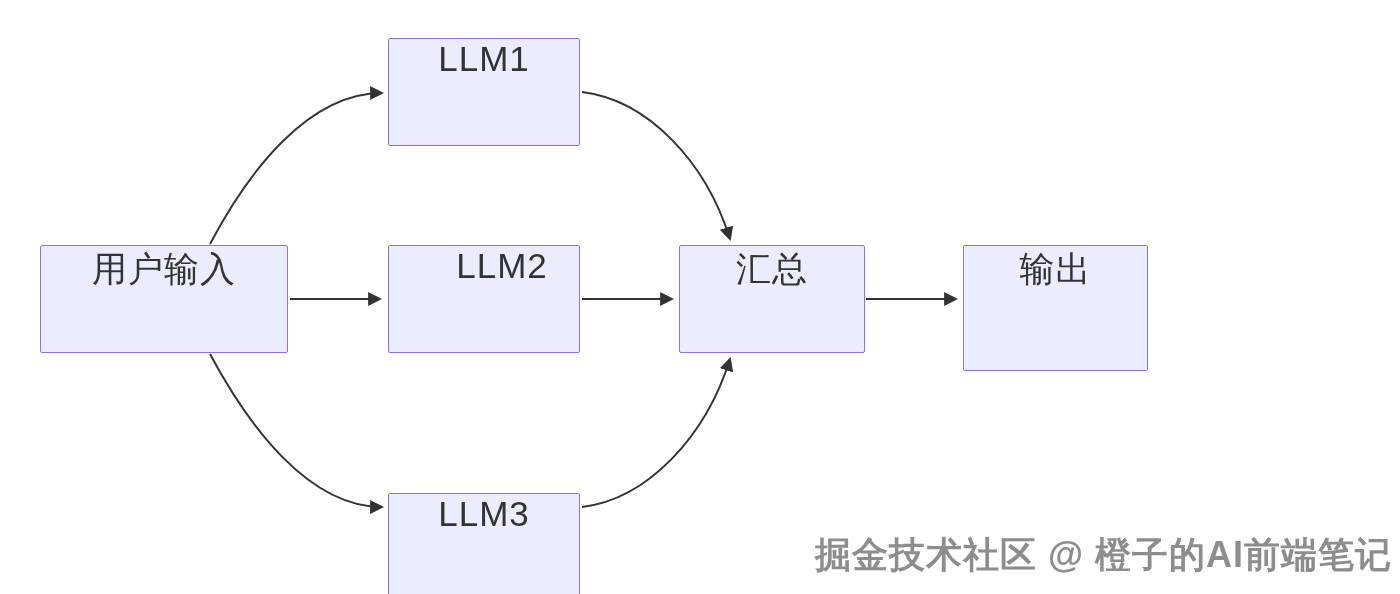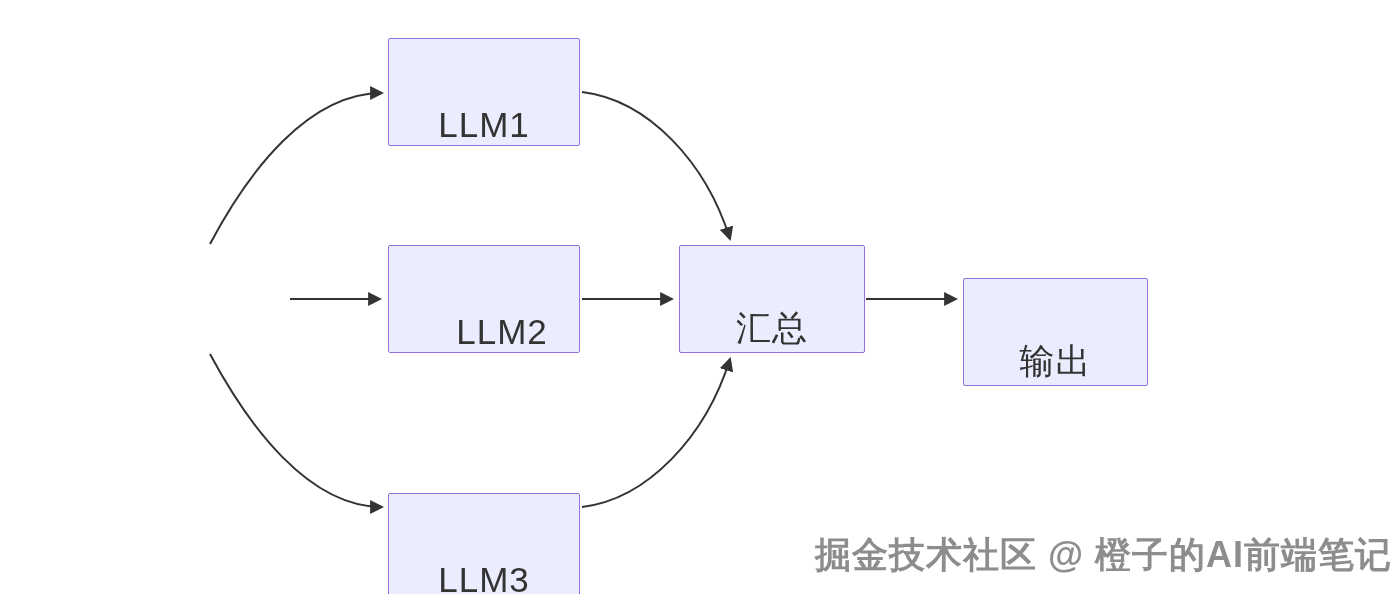--- a/index.html
+++ b/index.html
@@ -14,34 +14,34 @@
     width: 1400px; height: 594px;
     background: #ffffff;
   }
   .edges { position: absolute; left: 0; top: 0; }
   .node {
     position: absolute;
     background: #ECECFF;
     border: 1.5px solid #9370DB;
     border-radius: 2px;
     display: flex;
-    align-items: flex-end;
+    align-items: flex-start;
     justify-content: center;
     color: #333333;
     font-size: 35px;
     font-weight: 500;
     letter-spacing: 1px;
     box-sizing: border-box;
   }
   #node-user-input { left: 40px;  top: 245px; width: 248px; height: 108px; }
   #node-llm1       { left: 388px; top: 38px;  width: 192px; height: 108px; }
   #node-llm2       { left: 388px; top: 245px; width: 192px; height: 108px; padding-left: 36px; }
   #node-llm3       { left: 388px; top: 453px; width: 192px; height: 108px; margin-top: 40px; }
   #node-aggregate  { left: 679px; top: 245px; width: 186px; height: 108px; }
-  #node-output     { left: 963px; top: 245px; width: 185px; height: 108px; margin-top: 33px; }
+  #node-output     { left: 963px; top: 245px; width: 185px; height: 126px; }
   .watermark {
     position: absolute;
     right: 8px; bottom: 14px;
     font-size: 36px;
     font-weight: bold;
     color: #8d8d8d;
     letter-spacing: 1px;
     text-shadow: 2px 2px 1px #ffffff, 3px 3px 3px rgba(255,255,255,0.9);
     white-space: nowrap;
   }
@@ -61,20 +61,23 @@
       <path d="M210,244 C248,172 308,93 382,93" marker-end="url(#arrowhead)"></path>
       <path d="M290,299 L380,299" marker-end="url(#arrowhead)"></path>
       <path d="M210,354 C248,425 308,507 382,507" marker-end="url(#arrowhead)"></path>
       <path d="M582,92 C648,100 706,162 730,239" marker-end="url(#arrowhead)"></path>
       <path d="M582,299 L672,299" marker-end="url(#arrowhead)"></path>
       <path d="M582,507 C648,499 706,436 730,359" marker-end="url(#arrowhead)"></path>
       <path d="M866,299 L956,299" marker-end="url(#arrowhead)"></path>
     </g>
   </svg>
 
+  <div class="node" id="node-user-input">
+    <span>用户输入</span>
+  </div>
 
   <div class="node" id="node-llm1">
     <span>LLM1</span>
   </div>
 
   <div class="node" id="node-llm2">
     <span>LLM2</span>
   </div>
 
   <div class="node" id="node-llm3">

